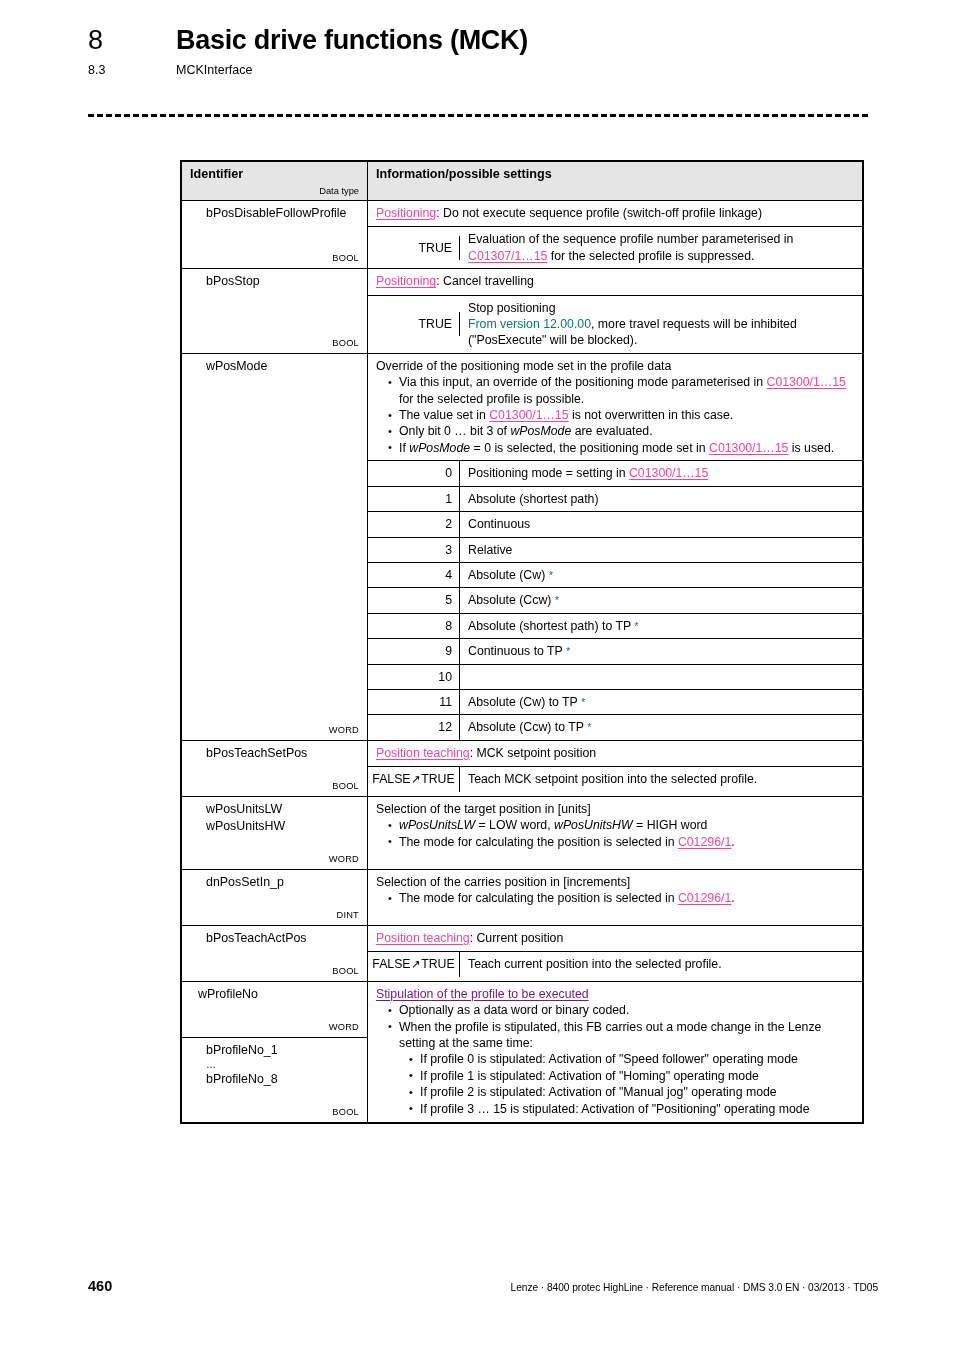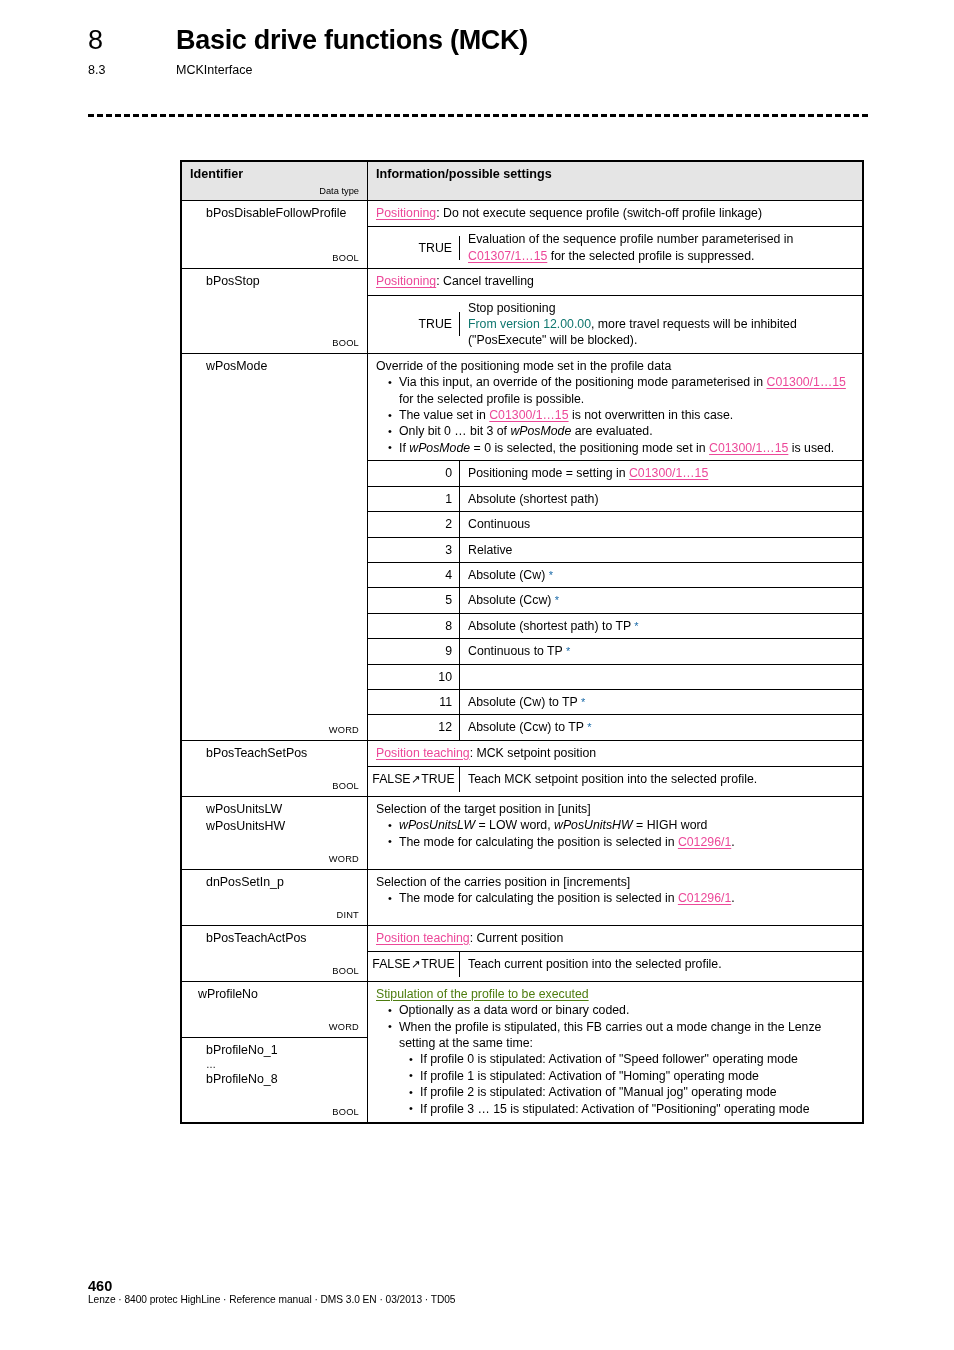--- a/index.html
+++ b/index.html
@@ -209,21 +209,21 @@
 
   a.cref {
     color: #ec4899;
     text-decoration: underline;
     text-underline-offset: 1.5px;
   }
   .linkblue {
     color: #0f766e;
   }
   .ul-head {
-    color: #4d7c0f;
+    color: #701a75;
     text-underline-offset: 1.5px;
   }
   .ital {
     font-style: italic;
   }
   .star {
     color: #1a6aa8;
     font-size: 11px;
   }
   .arrow {
@@ -233,21 +233,20 @@
 
   
   .footer {
     position: absolute;
     left: 88px;
     top: 1278px;
     width: 790px;
     display: flex;
     align-items: baseline;
     justify-content: space-between;
-    flex-direction: column;
   }
   .pg-num {
     font-size: 14.5px;
     font-weight: 700;
   }
   .foot-txt {
     font-size: 10.2px;
     letter-spacing: -0.05px;
   }
 </style>

